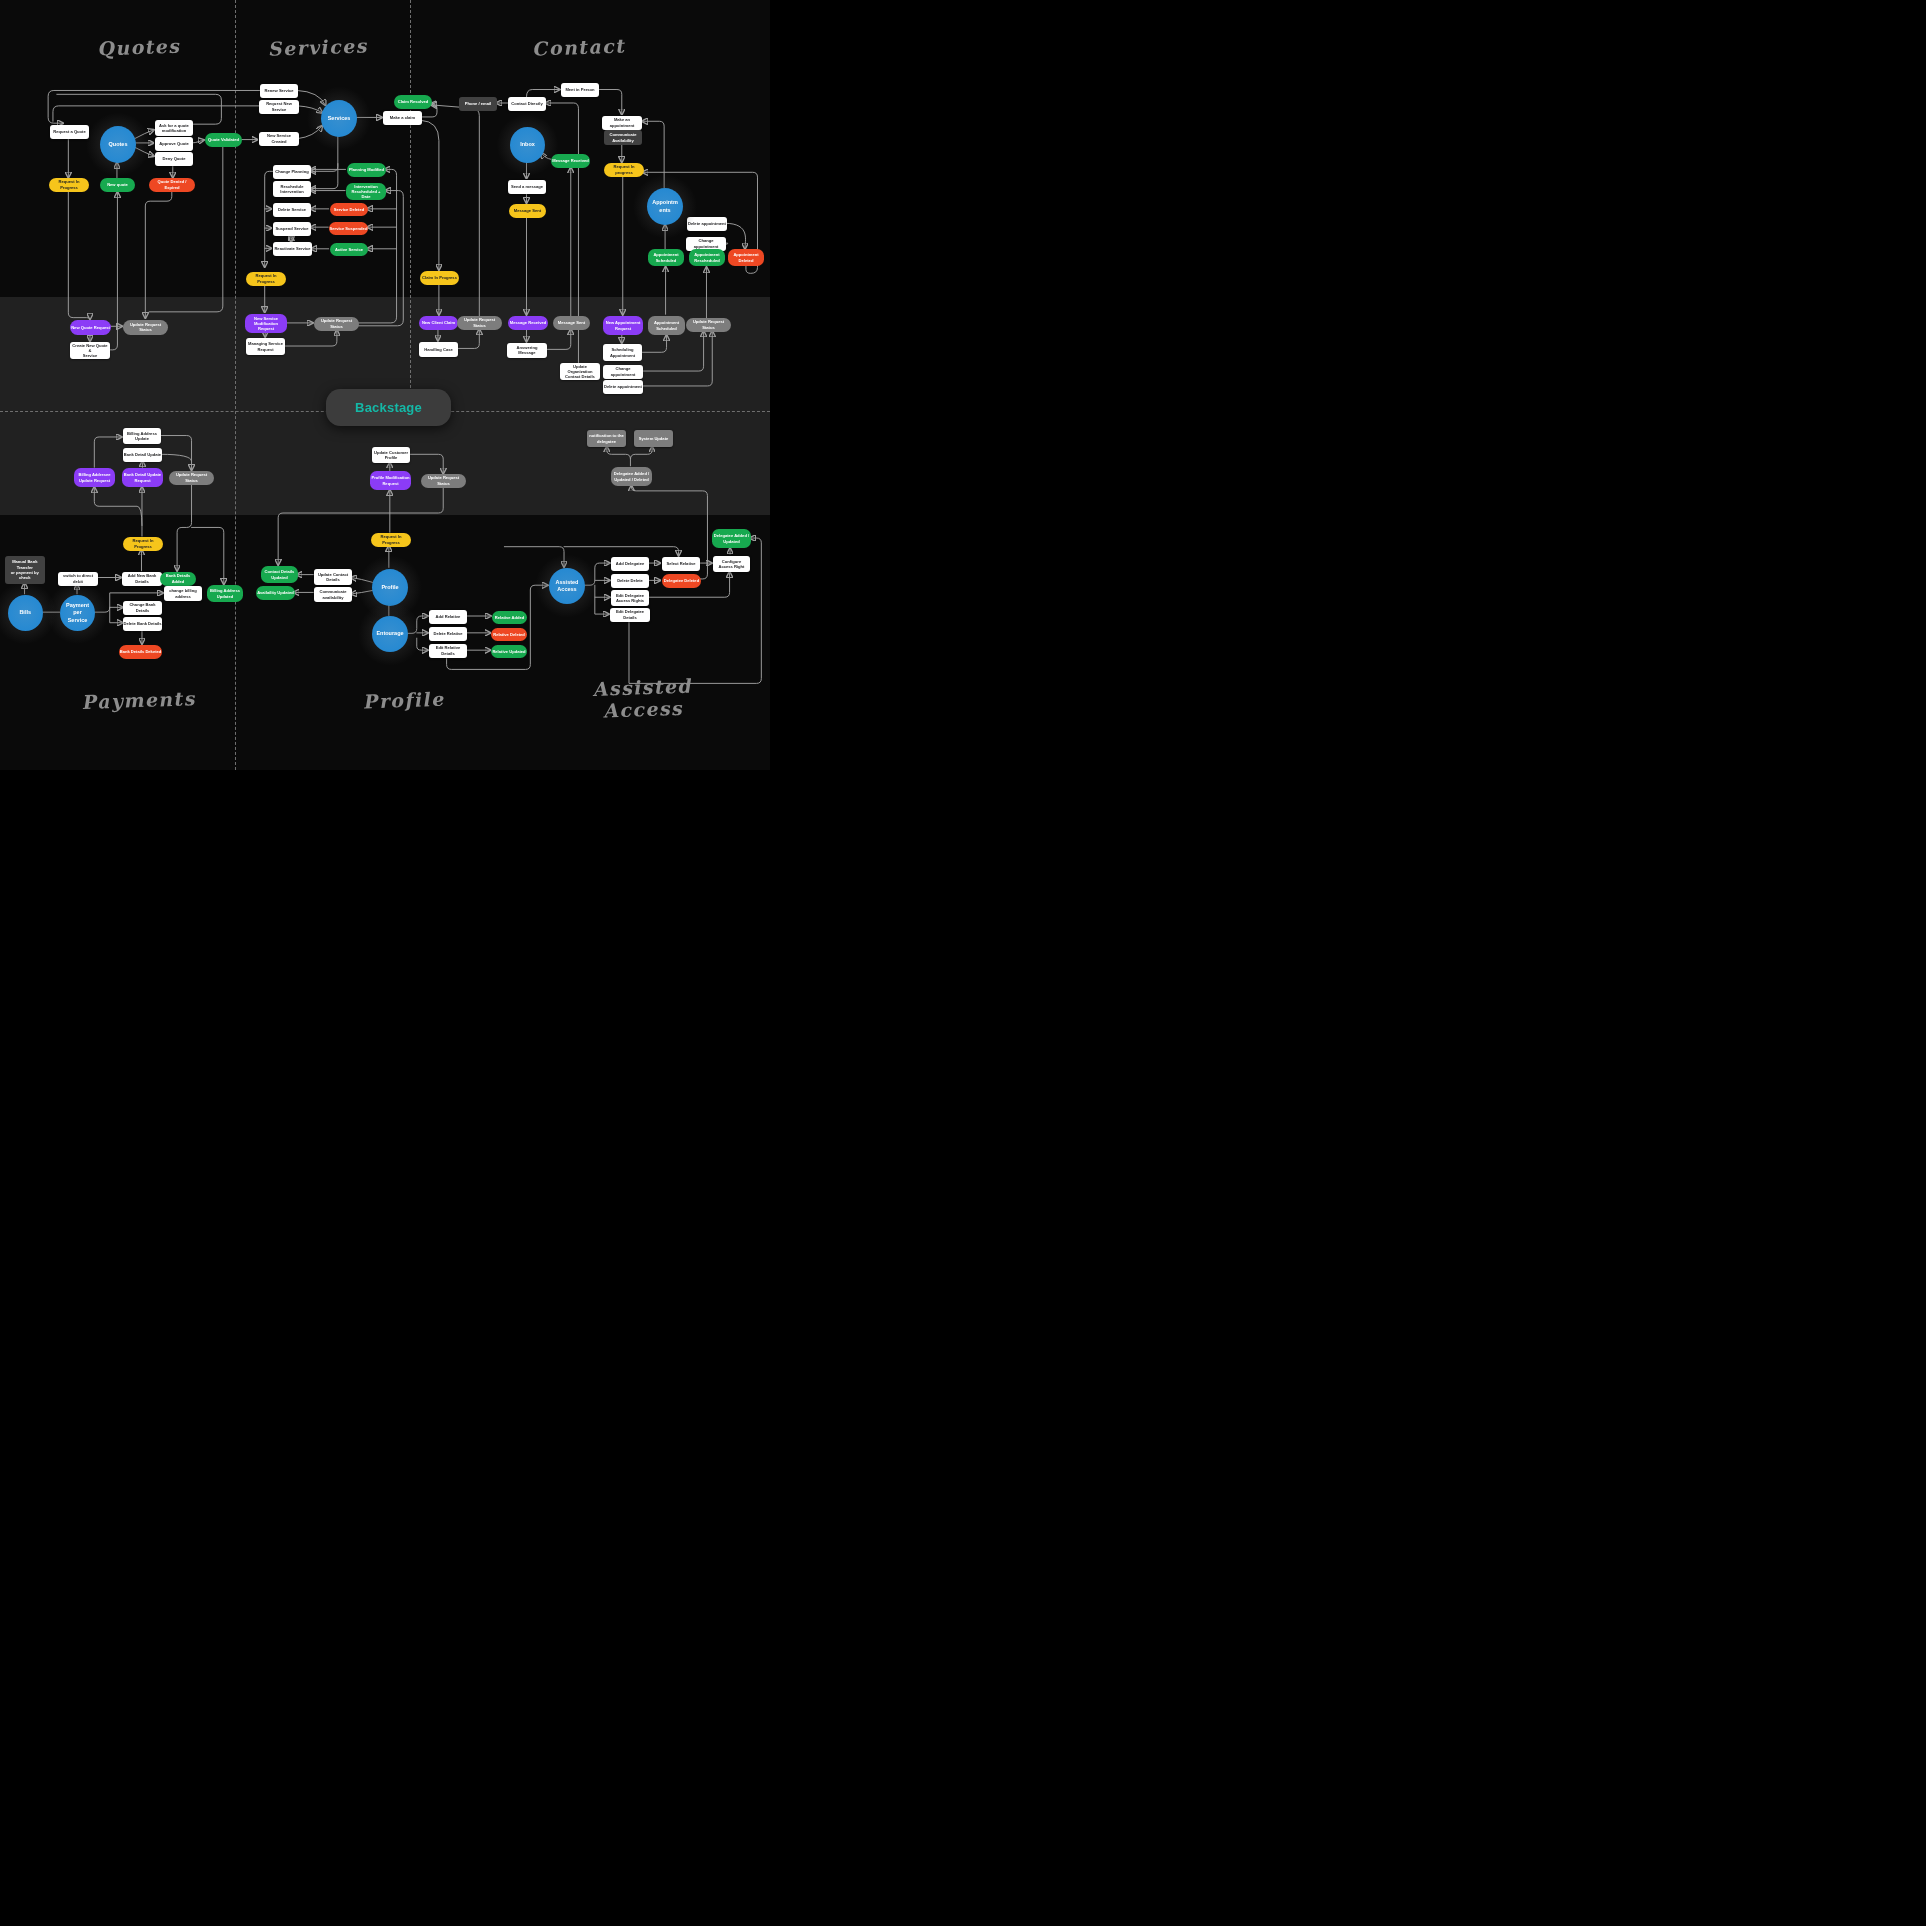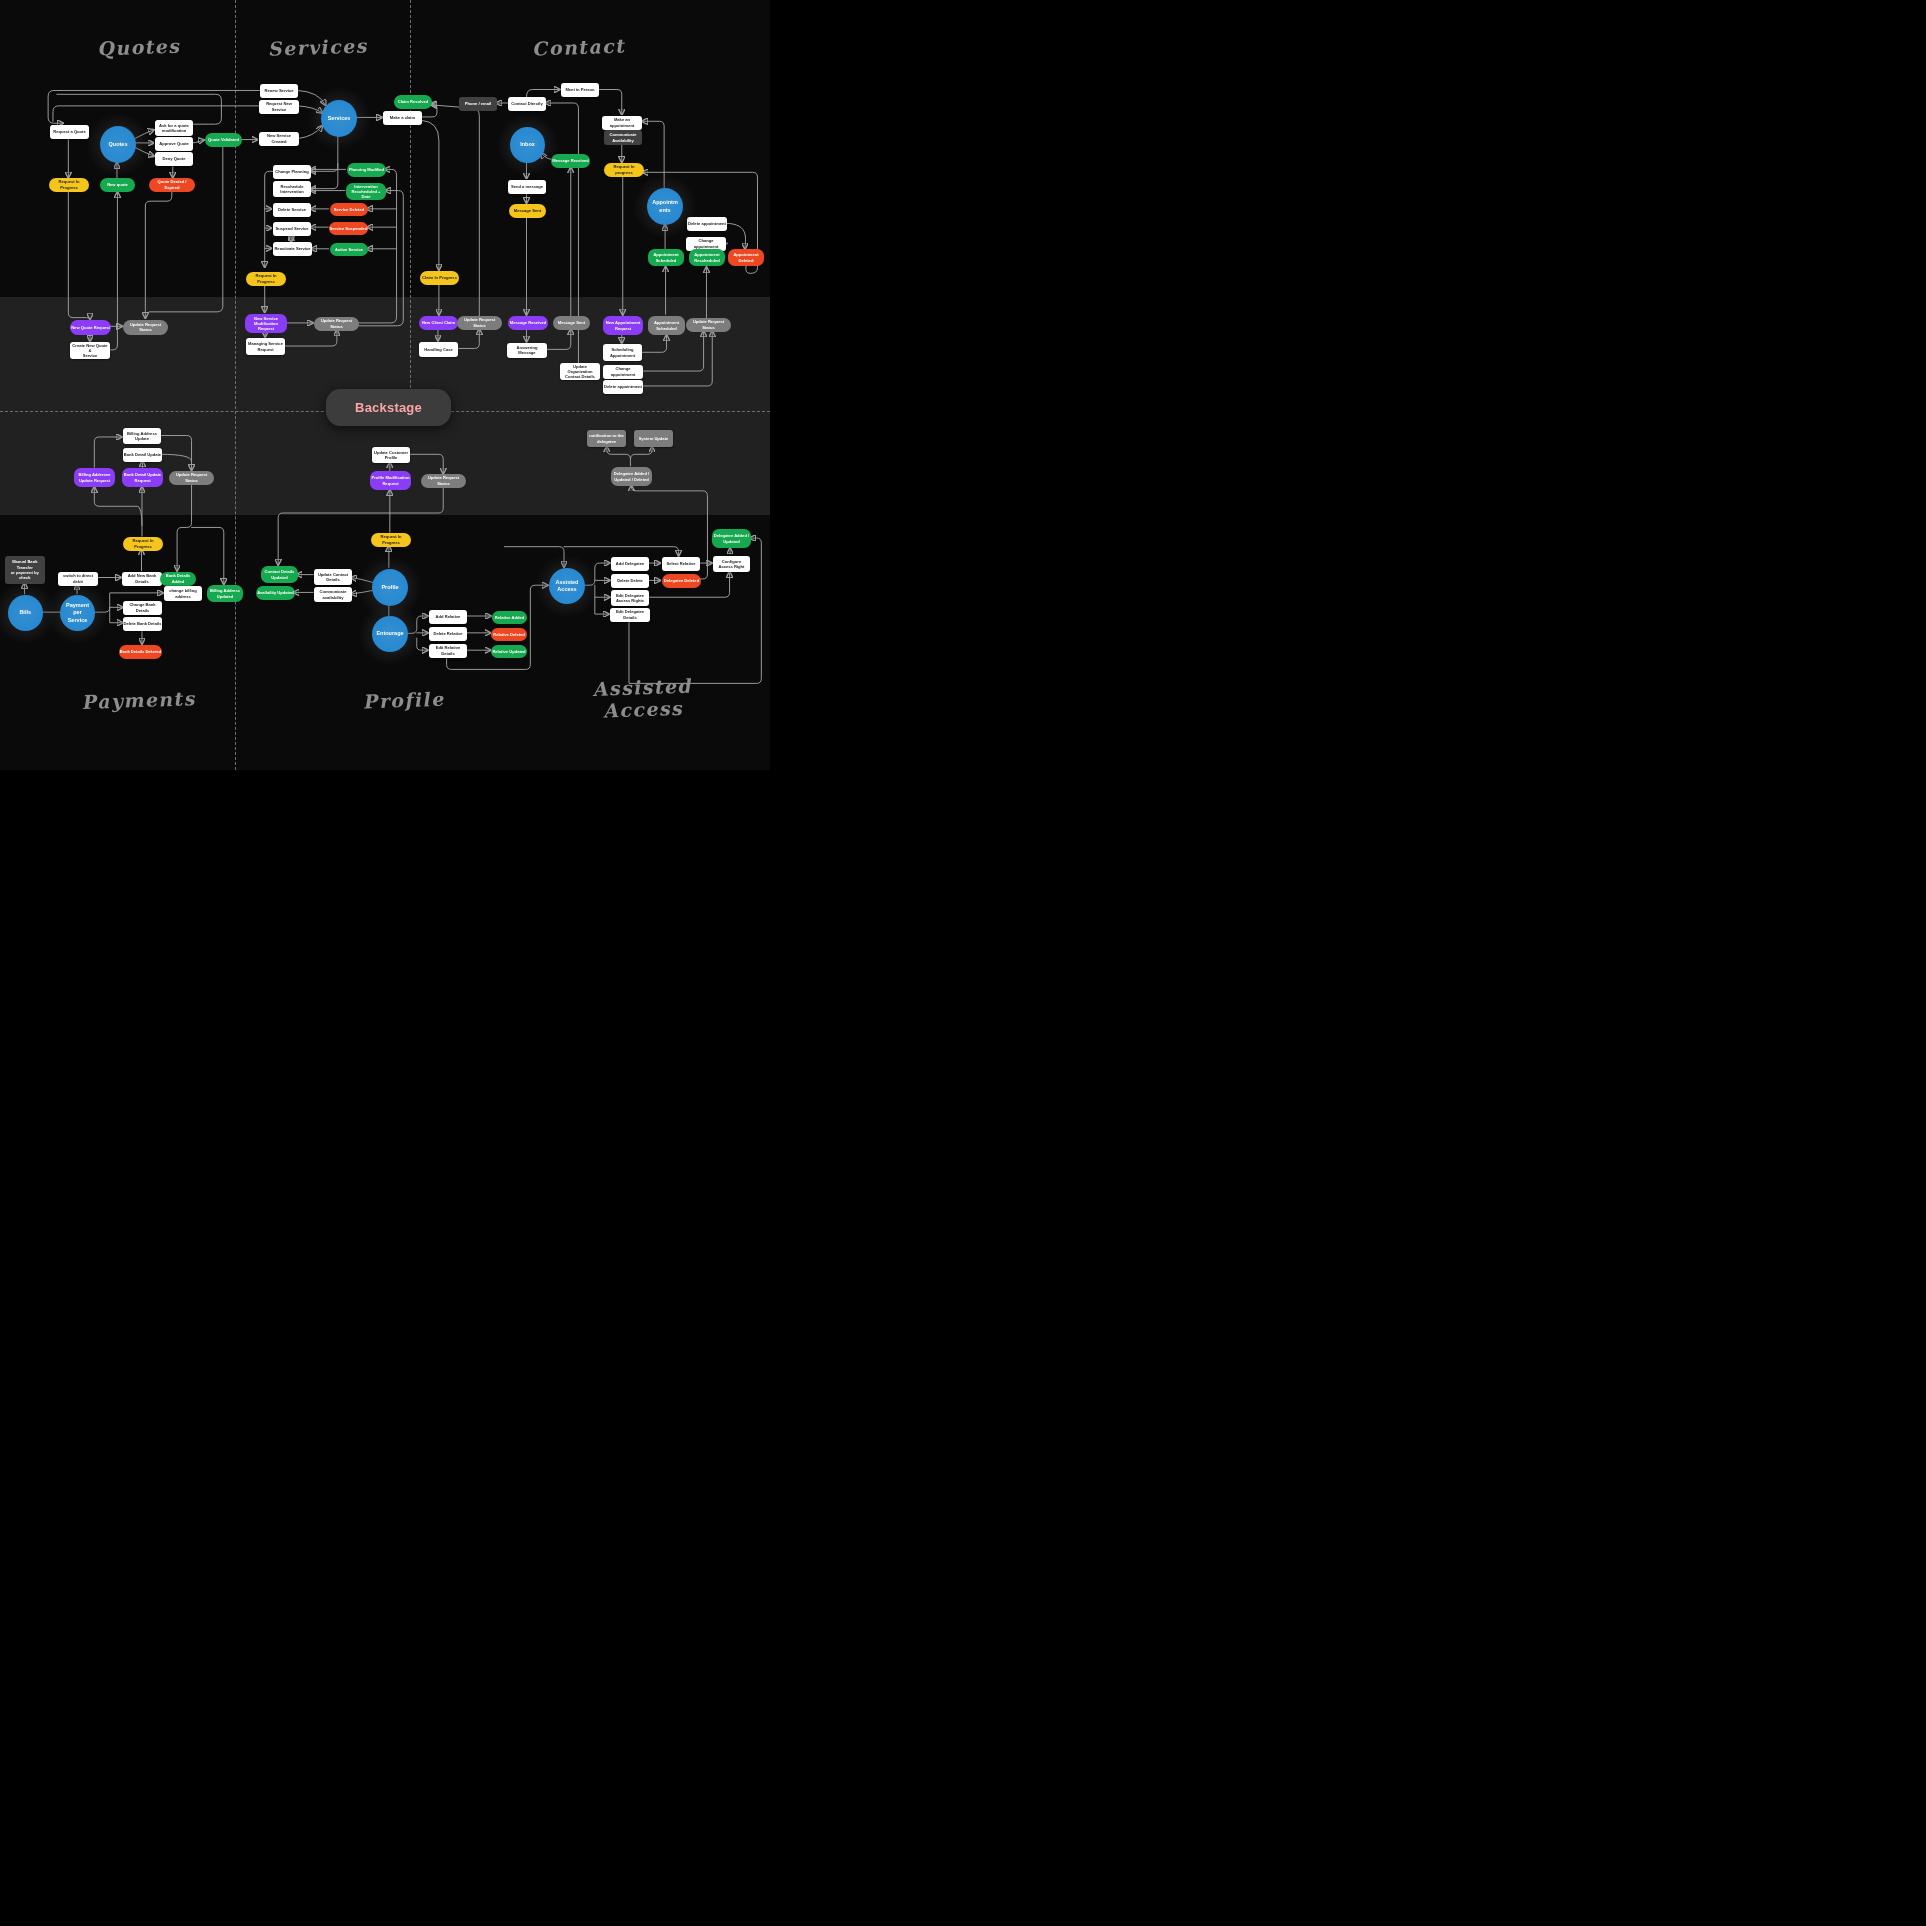--- a/index.html
+++ b/index.html
@@ -22,21 +22,21 @@
   .c-purple{background:#8b3cf6;color:#fff;}
   .c-gray{background:#7d7d7d;color:#fff;}
   .c-dark{background:#414141;color:#fff;box-shadow:none;}
   .k-circle{background:#1b99f5;color:#fff;border-radius:50%;font-size:5.5px;font-weight:700;z-index:4;}
   .k-circle::before{content:"";position:absolute;left:-38%;top:-38%;width:176%;height:176%;
         border-radius:50%;z-index:-1;
         background:radial-gradient(circle,rgba(120,120,120,.30) 0%,rgba(70,70,70,.20) 45%,rgba(40,40,40,0) 70%);}
   .header{position:absolute;z-index:5;color:#8d8d8d;font-family:"DejaVu Serif","Liberation Serif",serif;
         font-style:italic;font-weight:600;font-size:19px;letter-spacing:1.4px;text-align:center;
         transform:translate(-50%,-50%) rotate(-2deg);white-space:pre-line;line-height:1.15;}
-  #backstage-pill{position:absolute;z-index:6;background:#3c3c3c;color:#fca5a5;border-radius:14.4px;
+  #backstage-pill{position:absolute;z-index:6;background:#3c3c3c;color:#14b8a6;border-radius:14.4px;
         display:flex;align-items:center;justify-content:center;font-size:13px;font-weight:700;
         box-shadow:0 2.9px 11.6px rgba(0,0,0,.6);letter-spacing:0.2px;}
 </style>
 </head>
 <body>
 
 <div id="canvas">
   <div class="band" id="backstage-band" style="top: 297px; height: 218px;"></div>
   <div id="dividers">
       <div class="divider-v" style="left: 235px; top: 0px; height: 770px;"></div>

